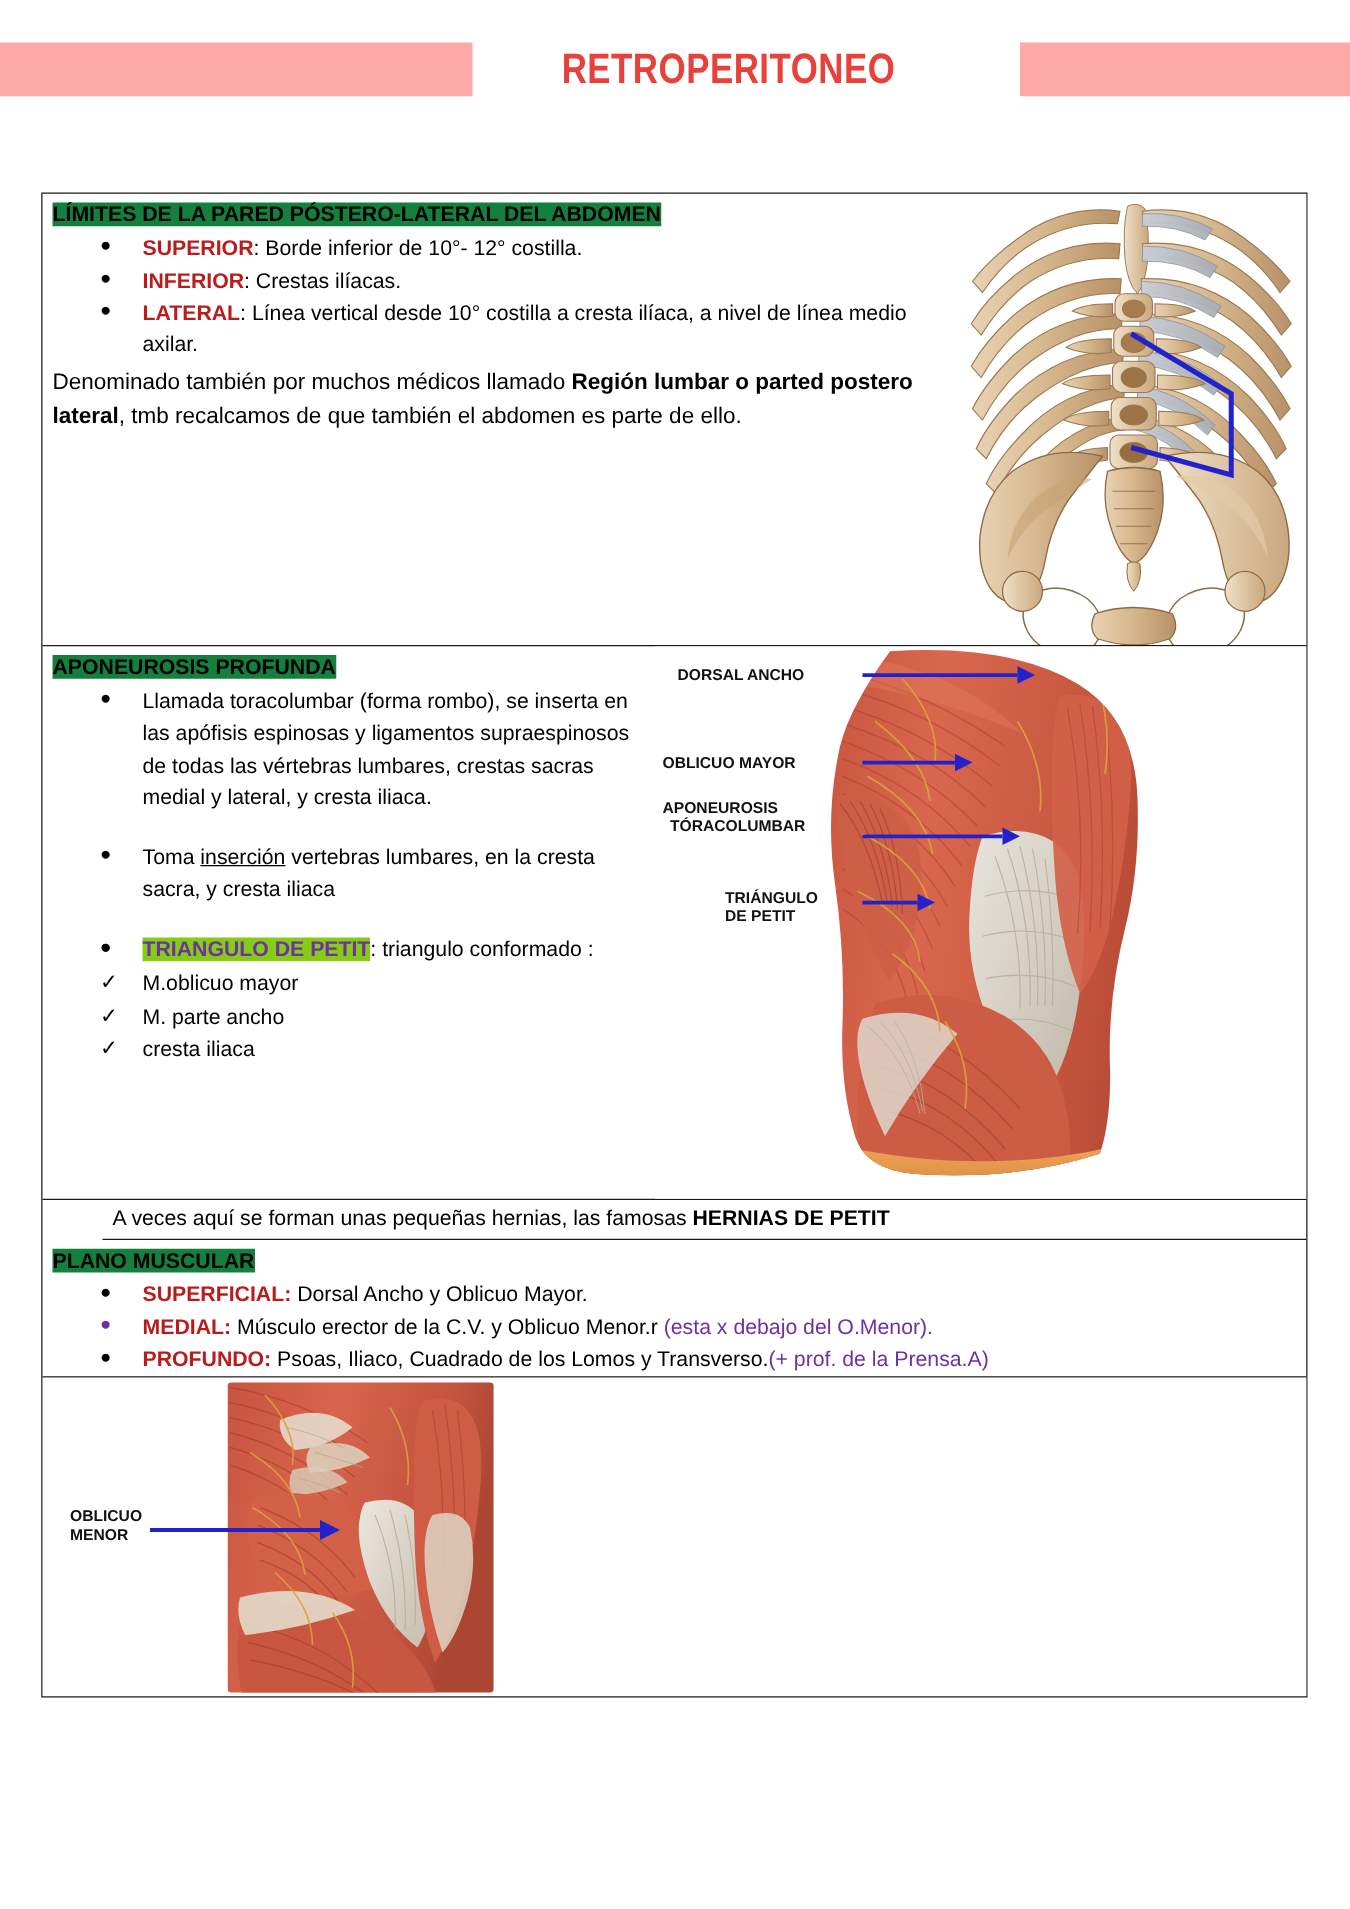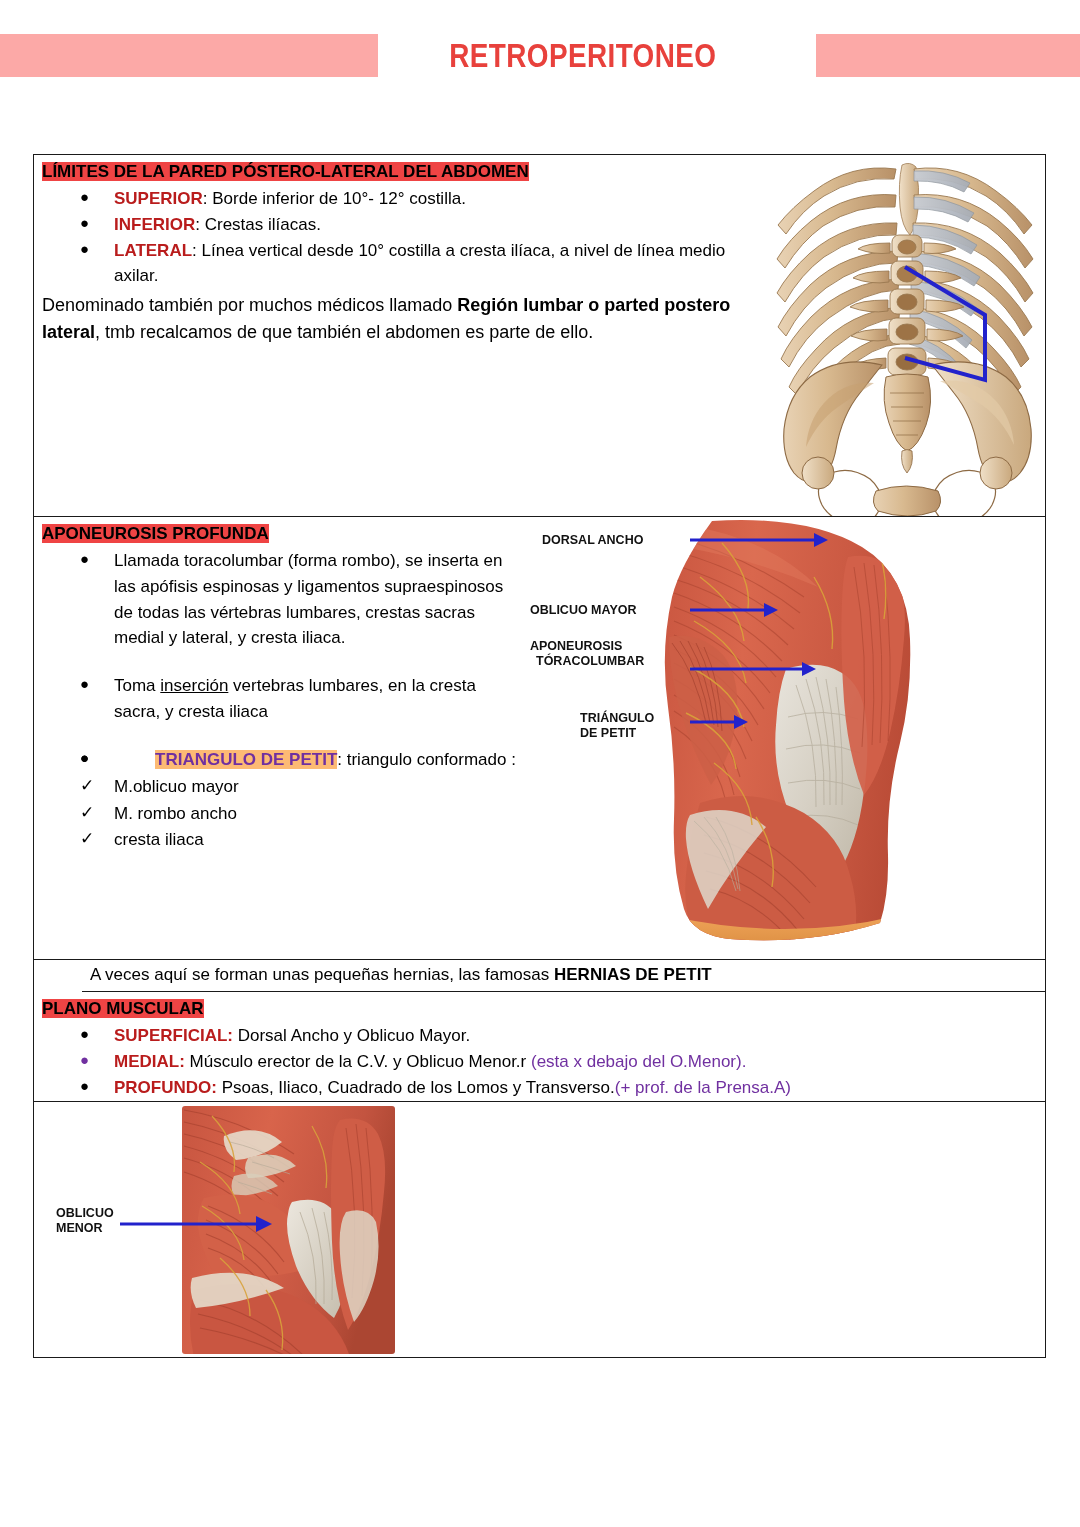--- a/index.html
+++ b/index.html
@@ -84,32 +84,31 @@
   
   .row4 { height: 110px; }
   .row4 .cell-text { width: 1013px; }
 
   
   .row5 { height: 255px; }
   .row5 .cell-img { width: 1013px; }
 
   
   .hl-yellow {
-    background: #ef4444;
+    background: #15803d;
     font-weight: bold;
     font-size: 17px;
     display: inline;
     line-height: 1.35;
     color: #000;
   }
   .hl-purple {
-    background: #fdba74;
+    background: #84cc16;
     color: #7030A0;
     font-weight: bold;
-    margin-left: 41px;
   }
   .body-line {
     font-size: 18px;
     line-height: 1.5;
     color: #000;
   }
   ul.bullets {
     list-style: none;
     margin: 2px 0 0 0;
     padding: 0;
@@ -309,21 +308,21 @@
         <li>
           <span class="mk">●</span>
           <span class="hl-purple">TRIANGULO DE PETIT</span><span>: triangulo conformado :</span>
         </li>
         <li class="check">
           <span class="mk">✓</span>
           <span>M.oblicuo mayor</span>
         </li>
         <li class="check">
           <span class="mk">✓</span>
-          <span>M. rombo ancho</span>
+          <span>M. parte ancho</span>
         </li>
         <li class="check">
           <span class="mk">✓</span>
           <span>cresta iliaca</span>
         </li>
       </ul>
     </div>
 
     <div class="cell-img">
       <svg viewBox="0 0 522 443" width="522" height="443">

